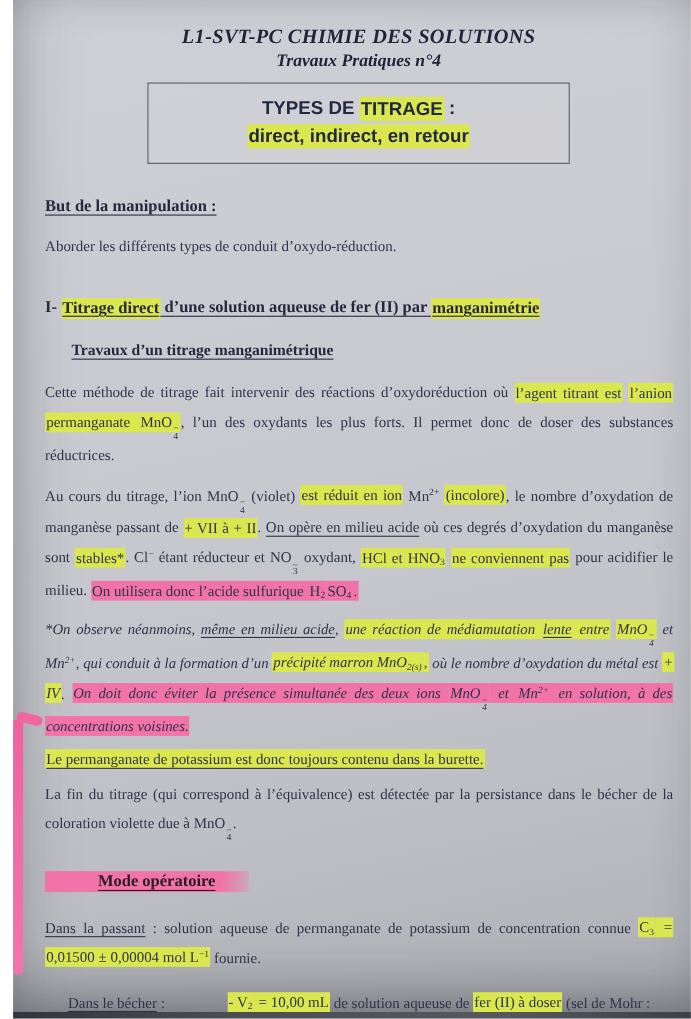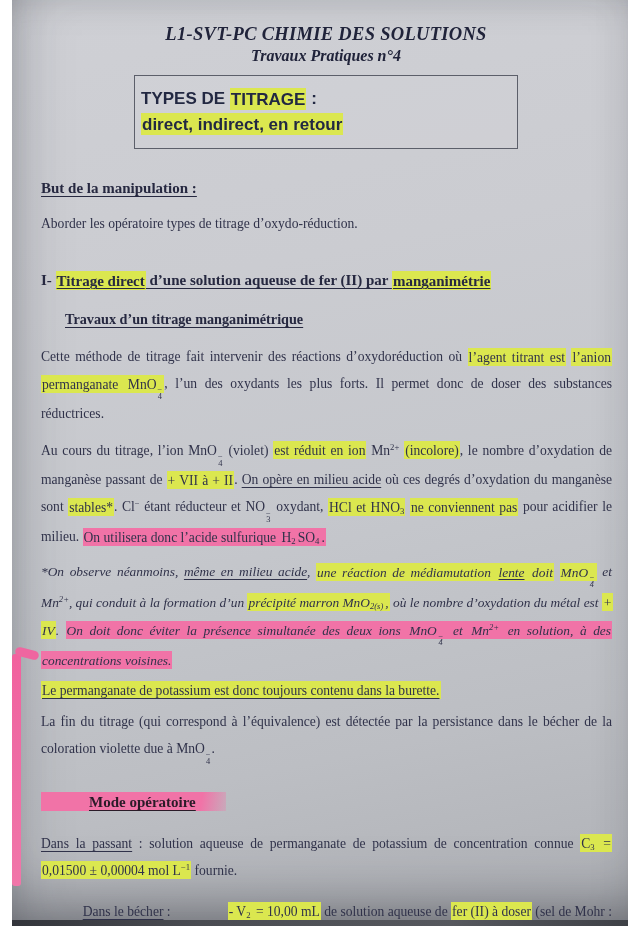--- a/index.html
+++ b/index.html
@@ -12,21 +12,21 @@
                inset -26px 0 60px -40px rgba(44,46,54,.28),
                inset 0 20px 40px -30px rgba(120,122,130,.35);
     color:#30324a;margin-left:12px;}
   .bottom-edge{position:absolute;left:0;bottom:0;width:628px;height:6px;
     background:linear-gradient(90deg,#33353b,#4a4c52 30%,#56585e 70%,#3d3f45);}
   .hdr{ text-align:center;}
   .course-title{margin:0;padding-top:24px;font-size:18.5px;font-weight:bold;font-style:italic;
     color:#20233a;letter-spacing:.3px;}
   .tp-title{margin:2px 0 0 0;font-size:16px;font-weight:bold;font-style:italic;color:#20233a;}
   .titlebox{position:relative;margin:10px auto 0 auto;width:370px;border:1.6px solid #5c5f6a;
-    padding:10px 6px 12px 6px;text-align:left;background:rgba(255,255,255,.06);}
+    padding:10px 6px 12px 6px;text-align:center;background:rgba(255,255,255,.06);}
   .tb-line{font-family:"Liberation Sans", sans-serif;font-weight:bold;color:#222842;
     font-size:17px;line-height:25px;}
   
   .blk{margin-left:29px;margin-right:28px;font-size:13.6px;line-height:27px;
        text-align:justify;color:#30324a;}
   .b{font-weight:bold;}
   .i{font-style:italic;}
   .u{text-decoration:underline;text-underline-offset:2.5px;text-decoration-thickness:1.2px;}
   .hl-y{background:#dbe74f;padding:1.5px 1px;box-decoration-break:clone;-webkit-box-decoration-break:clone;}
   .hl-p{background:#f173a7;padding:1.5px 1px;box-decoration-break:clone;-webkit-box-decoration-break:clone;}
@@ -39,21 +39,21 @@
   .p-aborder{margin-top:8px;}
   .h-sec1{margin-top:30px;font-size:15px;color:#262840;}
   .h-principe{margin-top:12px;margin-left:53px;font-size:14.2px;color:#262840;}
   .p-std{margin-top:10px;}
   .p-foot{margin-top:8px;font-size:13.4px;line-height:28px;}
   .p-note{margin-top:2px;}
   .p-fin{margin-top:4px;}
   .h-mode{margin-top:24px;font-size:15px;color:#2b1b28;}
   .h-mode .hl-p{padding-right:30px;background:linear-gradient(100deg,#f173a7 86%,rgba(241,115,167,.25));padding-left:48px;}
   .p-burette{margin-top:14px;}
-  .bech1{margin-top:14px;text-align:right;}
+  .bech1{margin-top:14px;text-align:center;}
   .bech2{margin-top:0;text-align:left;margin-left:60px;}
   .gap{display:inline-block;width:57px;}
   .pink-margin{position:absolute;left:0;top:654px;width:9px;height:232px;
     background:linear-gradient(180deg,#f2619e,#ee6ba3 40%,#f176a9);border-radius:3px;}
   .pink-hook{position:absolute;left:3px;top:649px;width:24px;height:9px;
     background:#ef66a0;border-radius:5px;transform:rotate(14deg);}
 </style>
 </head>
 <body>
 
@@ -63,35 +63,35 @@
     <h2 class="tp-title">Travaux Pratiques n°4</h2>
   </div>
 
   <div class="titlebox">
     <div class="tb-line"><span>TYPES DE </span><span class="hl-y">TITRAGE</span><span> :</span></div>
     <div class="tb-line"><span class="hl-y">direct, indirect, en retour</span></div>
   </div>
 
   <div id="doc-blocks">
       <div class="blk h-but"><span class="b u">But de la manipulation :</span></div>
-      <div class="blk p-aborder"><span>Aborder les opératoire types de titrage d’oxydo-réduction.</span></div>
+      <div class="blk p-aborder"><span>Aborder les différents types de conduit d’oxydo-réduction.</span></div>
       <div class="blk h-sec1"><span class="b">I- </span><span class="b u hl-y">Titrage direct</span><span class="b u"> d’une solution aqueuse de fer (II) par </span><span class="b u hl-y">manganimétrie</span></div>
       <div class="blk h-principe"><span class="b u">Travaux d’un titrage manganimétrique</span></div>
       <div class="blk p-std"><span>Cette méthode de titrage fait intervenir des réactions d’oxydoréduction où </span><span class="hl-y">l’agent titrant est</span><span> </span><span class="hl-y">l’anion permanganate </span><span class="hl-y">MnO<span class="stk">
             <span>−</span>
             <span>4</span>
           </span></span><span>, l’un des oxydants les plus forts. Il permet donc de doser des substances réductrices.</span></div>
       <div class="blk p-std"><span>Au cours du titrage, l’ion </span><span>MnO<span class="stk">
             <span>−</span>
             <span>4</span>
           </span></span><span> (violet) </span><span class="hl-y">est réduit en ion</span><span> </span><span>Mn<sup>2+</sup></span><span> </span><span class="hl-y">(incolore)</span><span>, le nombre d’oxydation de manganèse passant de </span><span class="hl-y">+ VII à + II</span><span>. </span><span class="u">On opère en milieu acide</span><span> où ces degrés d’oxydation du manganèse sont </span><span class="hl-y">stables*</span><span>. Cl<sup>−</sup></span><span> étant réducteur et </span><span>NO<span class="stk">
             <span>−</span>
             <span>3</span>
           </span></span><span> oxydant, </span><span class="hl-y">HCl et HNO<sub>3</sub></span><span> </span><span class="hl-y">ne conviennent pas</span><span> pour acidifier le milieu. </span><span class="hl-p">On utilisera donc l’acide sulfurique </span><span class="hl-p">H<sub>2</sub></span><span class="hl-p">SO<sub>4</sub></span><span class="hl-p">.</span></div>
-      <div class="blk p-foot"><span class="i">*On observe néanmoins, </span><span class="i u">même en milieu acide</span><span class="i">, </span><span class="i hl-y">une réaction de médiamutation </span><span class="i u hl-y">lente</span><span class="i hl-y"> doit</span><span class="i"> </span><span class="i hl-y">MnO<span class="stk">
+      <div class="blk p-foot"><span class="i">*On observe néanmoins, </span><span class="i u">même en milieu acide</span><span class="i">, </span><span class="i hl-y">une réaction de médiamutation </span><span class="i u hl-y">lente</span><span class="i hl-y"> entre</span><span class="i"> </span><span class="i hl-y">MnO<span class="stk">
             <span>−</span>
             <span>4</span>
           </span></span><span class="i"> et </span><span class="i">Mn<sup>2+</sup></span><span class="i">, qui conduit à la formation d’un </span><span class="i hl-y">précipité marron MnO<sub>2(s)</sub></span><span class="i hl-y">,</span><span class="i"> où le nombre d’oxydation du métal est </span><span class="i hl-y">+ IV</span><span class="i">. </span><span class="i hl-p">On doit donc éviter la présence simultanée des deux ions </span><span class="i hl-p">MnO<span class="stk">
             <span>−</span>
             <span>4</span>
           </span></span><span class="i hl-p"> et </span><span class="i hl-p">Mn<sup>2+</sup></span><span class="i hl-p"> en solution, à des concentrations voisines.</span></div>
       <div class="blk p-note"><span class="u hl-y">Le permanganate de potassium est donc toujours contenu dans la burette.</span></div>
       <div class="blk p-fin"><span>La fin du titrage (qui correspond à l’équivalence) est détectée par la persistance dans le bécher de la coloration violette due à </span><span>MnO<span class="stk">
             <span>−</span>
             <span>4</span>

